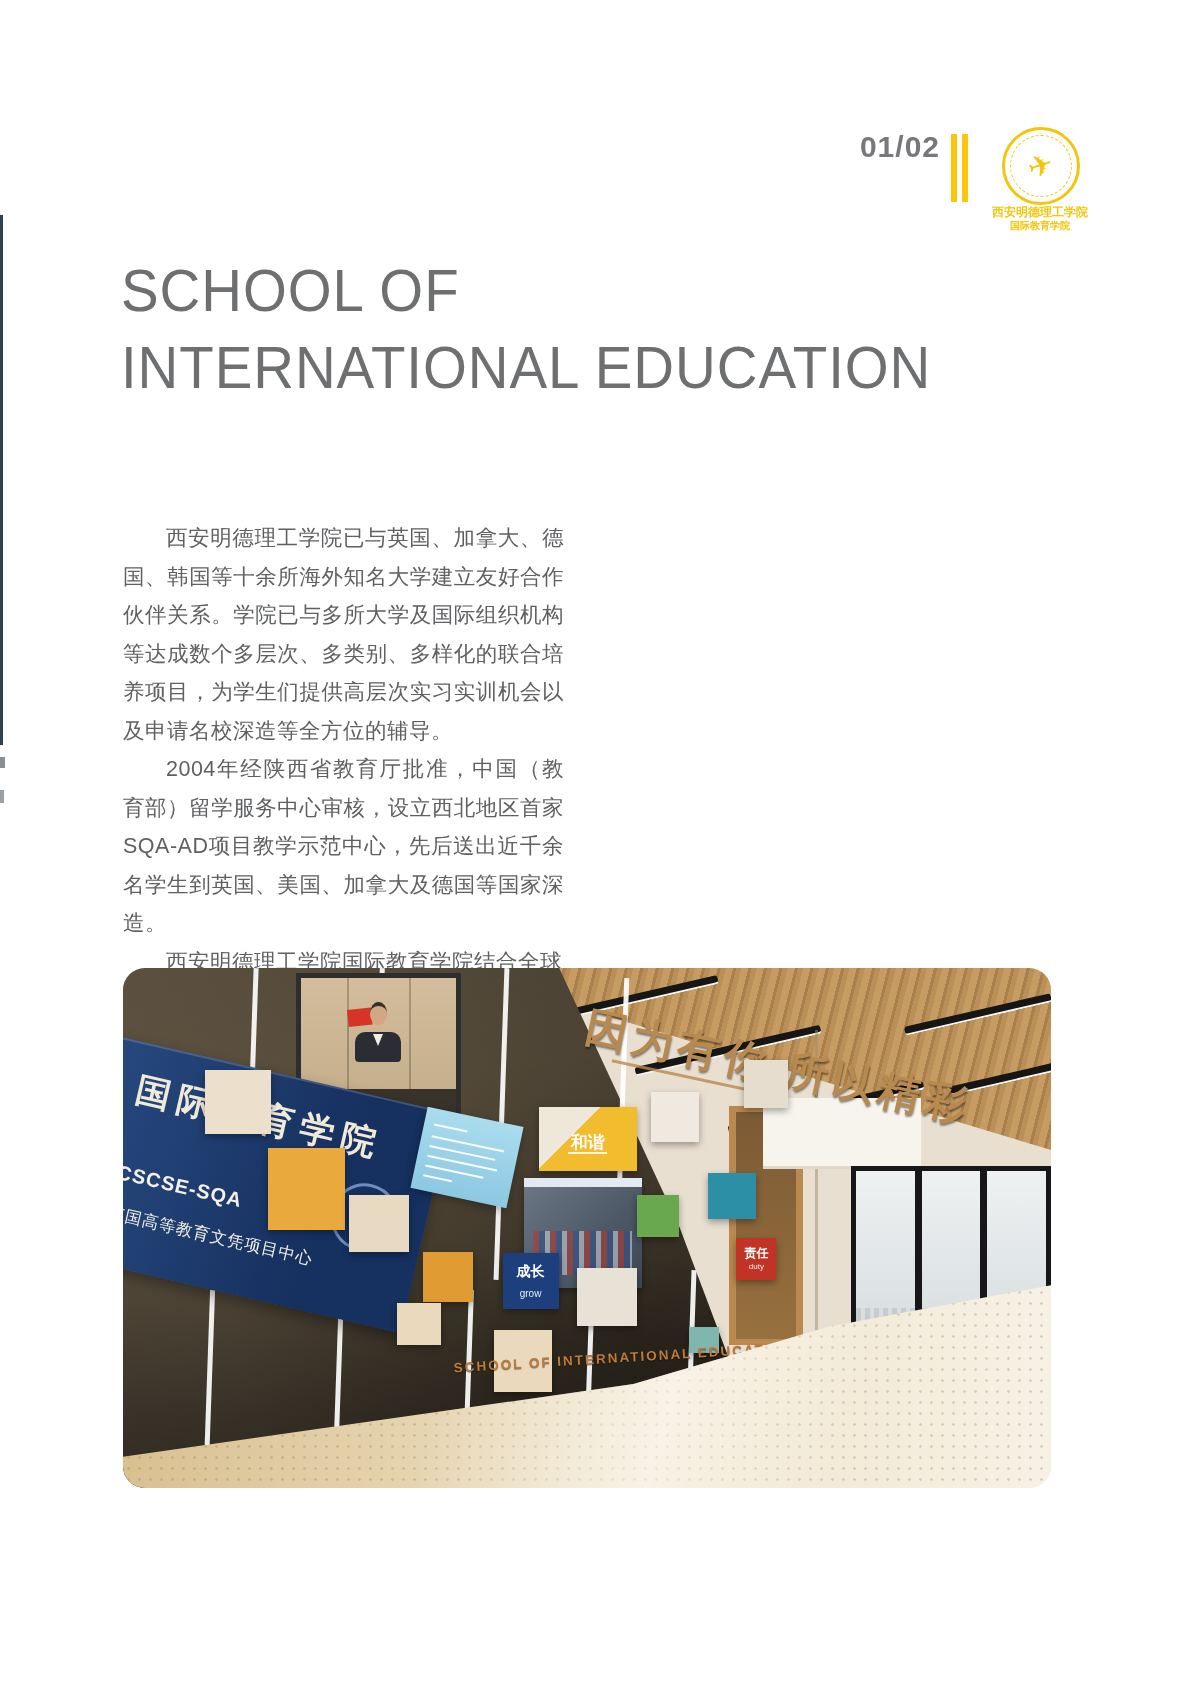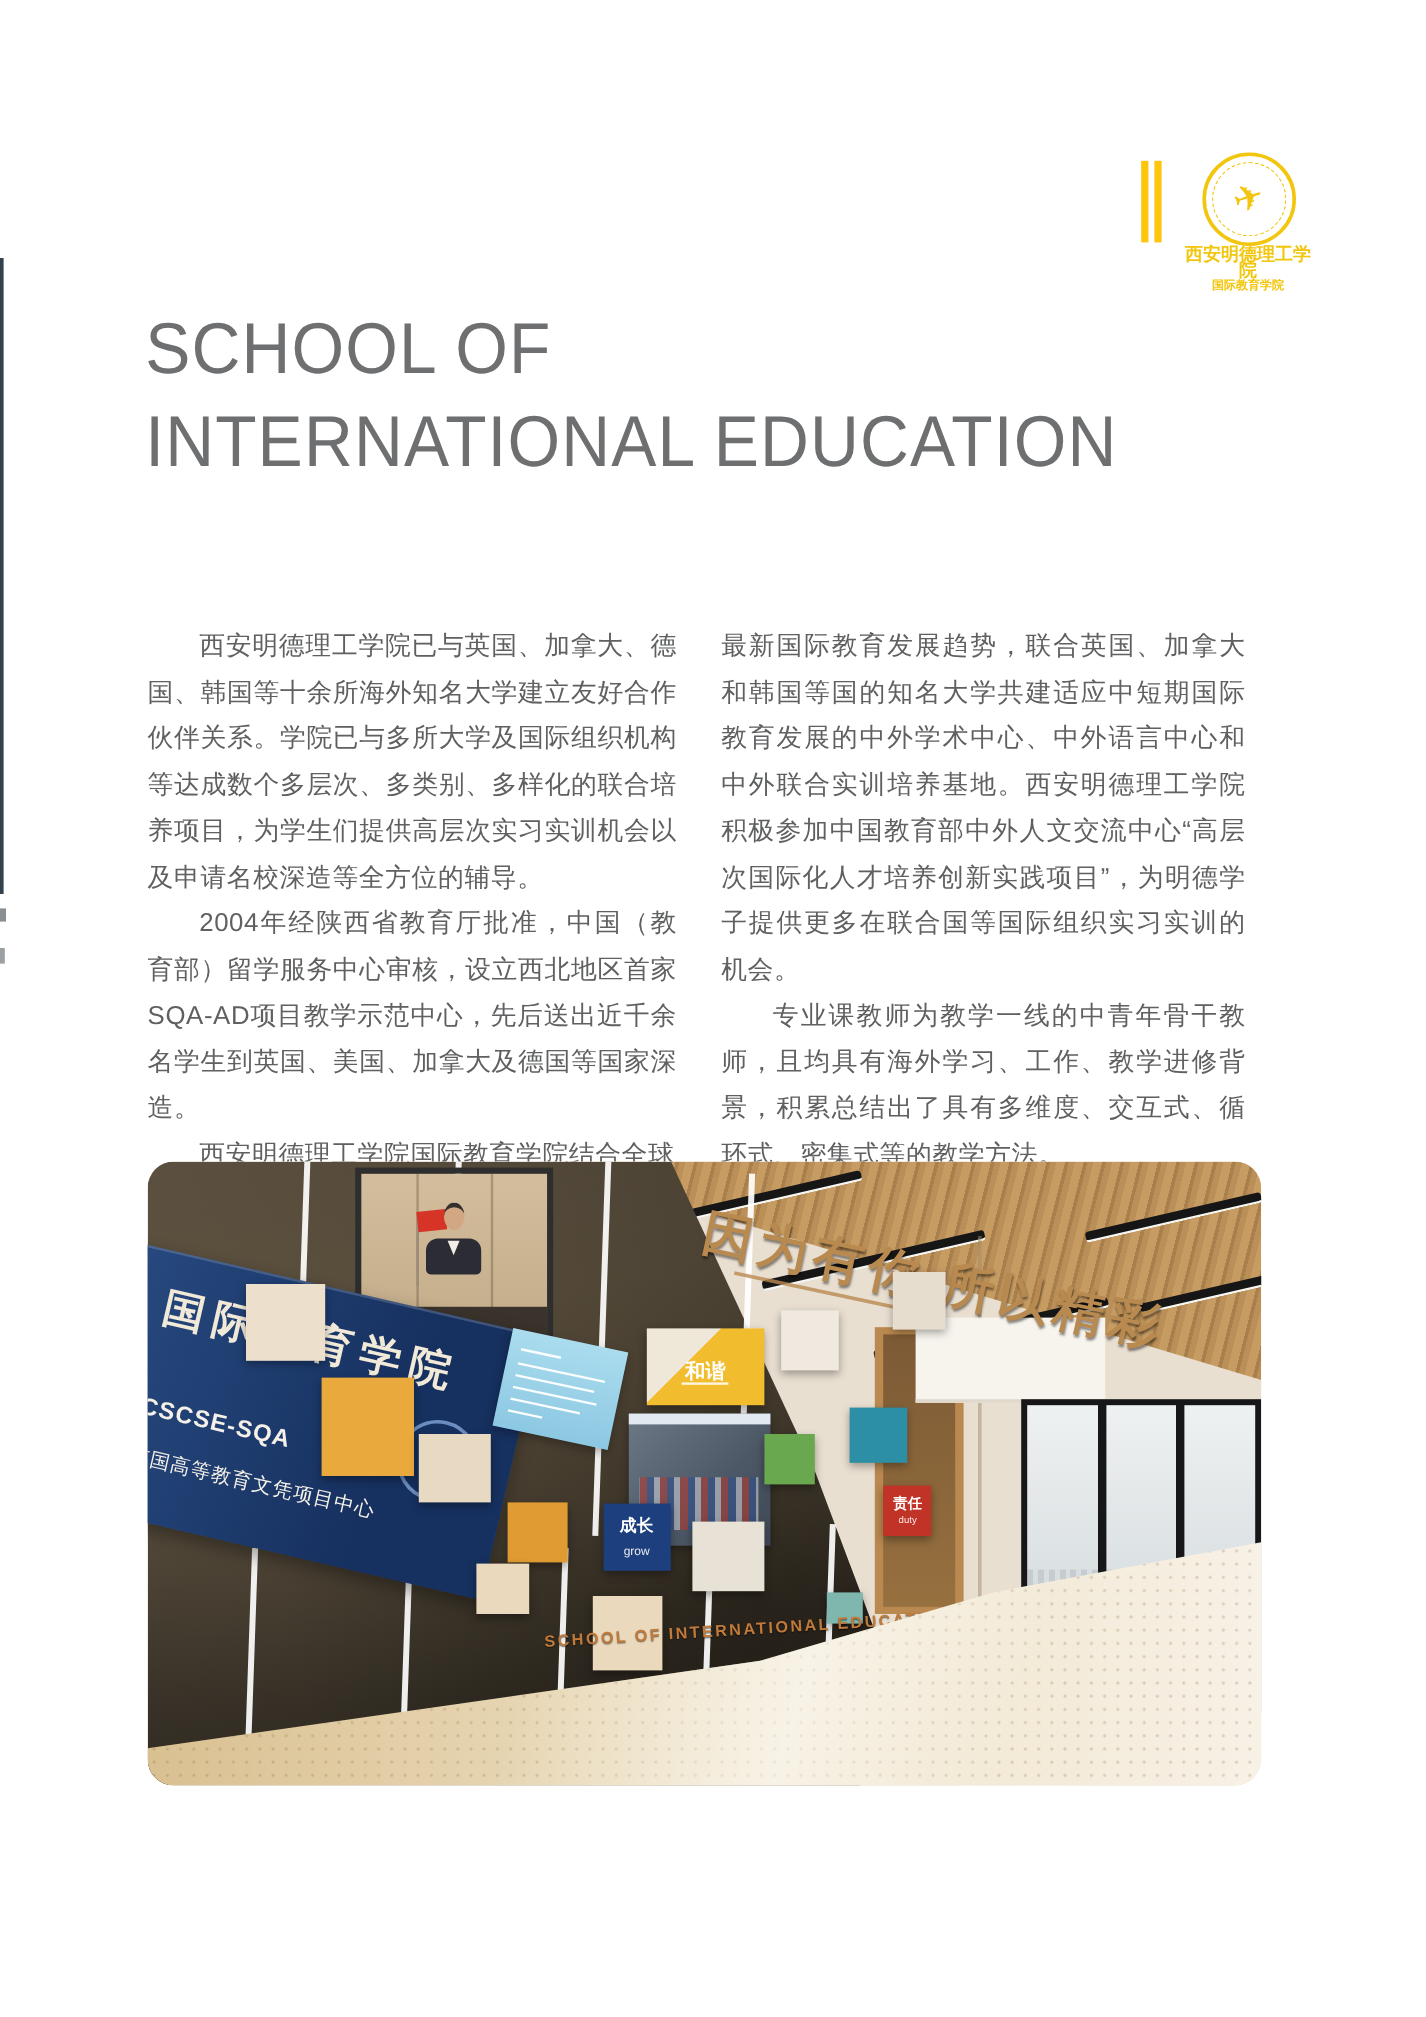--- a/index.html
+++ b/index.html
@@ -17,21 +17,21 @@
     font-size:30px;font-weight:bold;color:#77787b;letter-spacing:1px;}
   .brochure-title{position:absolute;top:164px;left:520px;width:420px;text-align:right;
     font-size:31px;font-weight:bold;color:#fdc60a;}
   .hdr-bar{position:absolute;top:134px;width:6px;height:68px;background:#fdc60a;}
   .hdr-bar.b1{left:951px;} .hdr-bar.b2{left:962px;}
   .logo-seal{position:absolute;left:1002px;top:127px;width:72px;height:72px;border-radius:50%;
     border:3px solid #f2c60e;display:flex;align-items:center;justify-content:center;}
   .logo-seal:before{content:"";position:absolute;inset:5px;border-radius:50%;border:1px dashed #f2c60e;}
   .logo-plane{font-size:30px;color:#f2c60e;transform:rotate(-18deg);line-height:1;}
   .logo-text{position:absolute;left:985px;top:206px;width:110px;text-align:center;color:#f2c60e;font-weight:bold;}
-  .logo-text .l1{font-size:15px;line-height:13px;}
+  .logo-text .l1{font-size:12px;line-height:13px;}
   .logo-text .l2{font-size:10px;line-height:13px;}
 
   
   .heading-en{position:absolute;left:121px;top:252px;color:#6e6f71;font-size:60px;line-height:77px;
     letter-spacing:1px;transform:scaleX(.94);transform-origin:left top;white-space:nowrap;}
   .heading-zh{position:absolute;left:123px;top:396px;color:#fcc50a;font-size:39px;font-weight:600;letter-spacing:3px;}
 
   
   .col{position:absolute;top:519px;font-size:21.5px;line-height:38.5px;color:#5f6062;
     text-align:justify;letter-spacing:.5px;}
@@ -120,43 +120,40 @@
 </style>
 </head>
 <body>
 
 <div id="page">
 
   <div class="edge-strip"></div>
   <div class="edge-mark1"></div>
   <div class="edge-mark2"></div>
 
+  <div class="page-number">01/02</div>
   <div class="hdr-bar b1"></div>
   <div class="hdr-bar b2"></div>
   <div class="logo-seal">
     <span class="logo-plane">✈</span>
   </div>
   <div class="logo-text">
     <div class="l1">西安明德理工学院</div>
     <div class="l2">国际教育学院</div>
   </div>
 
   <div class="heading-en">
     <div>SCHOOL OF</div>
     <div>INTERNATIONAL EDUCATION</div>
   </div>
 
   <div class="col col-left">
     <p>西安明德理工学院已与英国、加拿大、德国、韩国等十余所海外知名大学建立友好合作伙伴关系。学院已与多所大学及国际组织机构等达成数个多层次、多类别、多样化的联合培养项目，为学生们提供高层次实习实训机会以及申请名校深造等全方位的辅导。</p>
     <p>2004年经陕西省教育厅批准，中国（教育部）留学服务中心审核，设立西北地区首家SQA-AD项目教学示范中心，先后送出近千余名学生到英国、美国、加拿大及德国等国家深造。</p>
     <p>西安明德理工学院国际教育学院结合全球</p>
-  </div>
-  <div class="col col-right">
-    <p class="noindent">最新国际教育发展趋势，联合英国、加拿大和韩国等国的知名大学共建适应中短期国际教育发展的中外学术中心、中外语言中心和中外联合实训培养基地。西安明德理工学院积极参加中国教育部中外人文交流中心“高层次国际化人才培养创新实践项目”，为明德学子提供更多在联合国等国际组织实习实训的机会。</p>
-    <p>专业课教师为教学一线的中青年骨干教师，且均具有海外学习、工作、教学进修背景，积累总结出了具有多维度、交互式、循环式、密集式等的教学方法。</p>
   </div>
 
   <div class="photo">
 
     <div class="ceiling"></div>
     <div class="ceil-light" style="left:46%;top:5%;width:170px;"></div>
     <div class="ceil-light" style="left:55%;top:15%;width:190px;"></div>
     <div class="ceil-light" style="left:65%;top:26%;width:200px;"></div>
     <div class="ceil-light" style="left:84%;top:8%;width:150px;"></div>
     <div class="ceil-light" style="left:89%;top:20%;width:130px;"></div>

